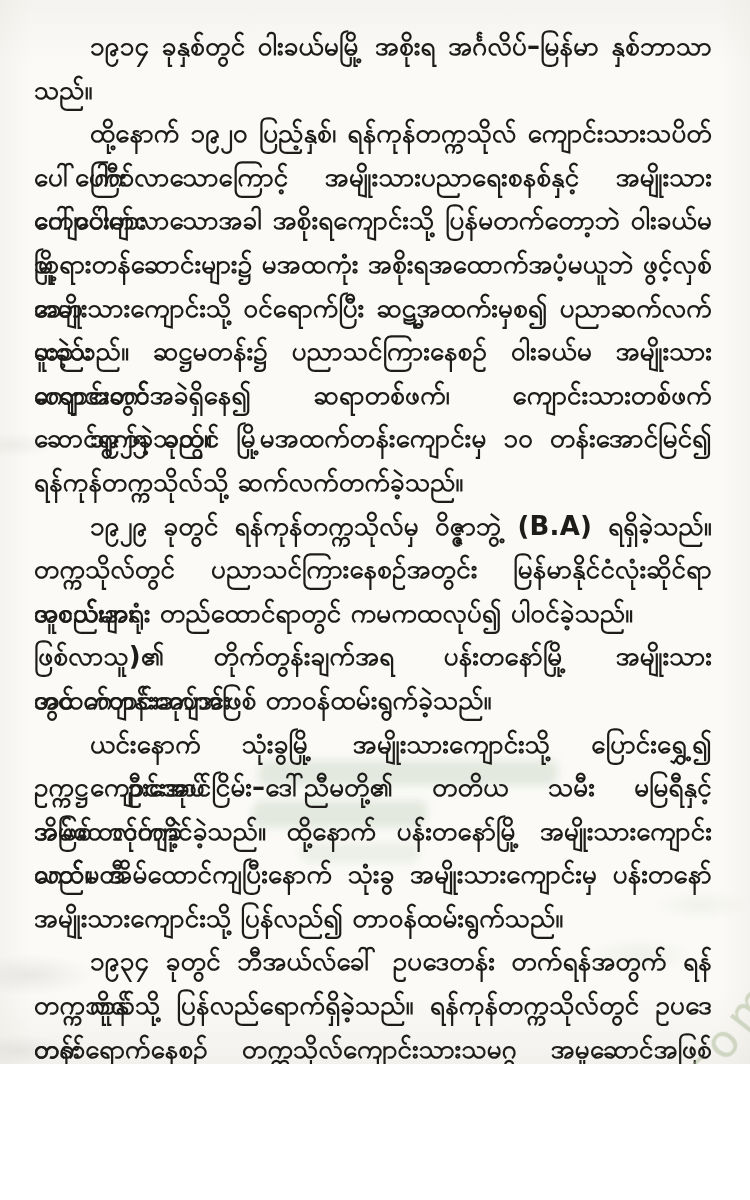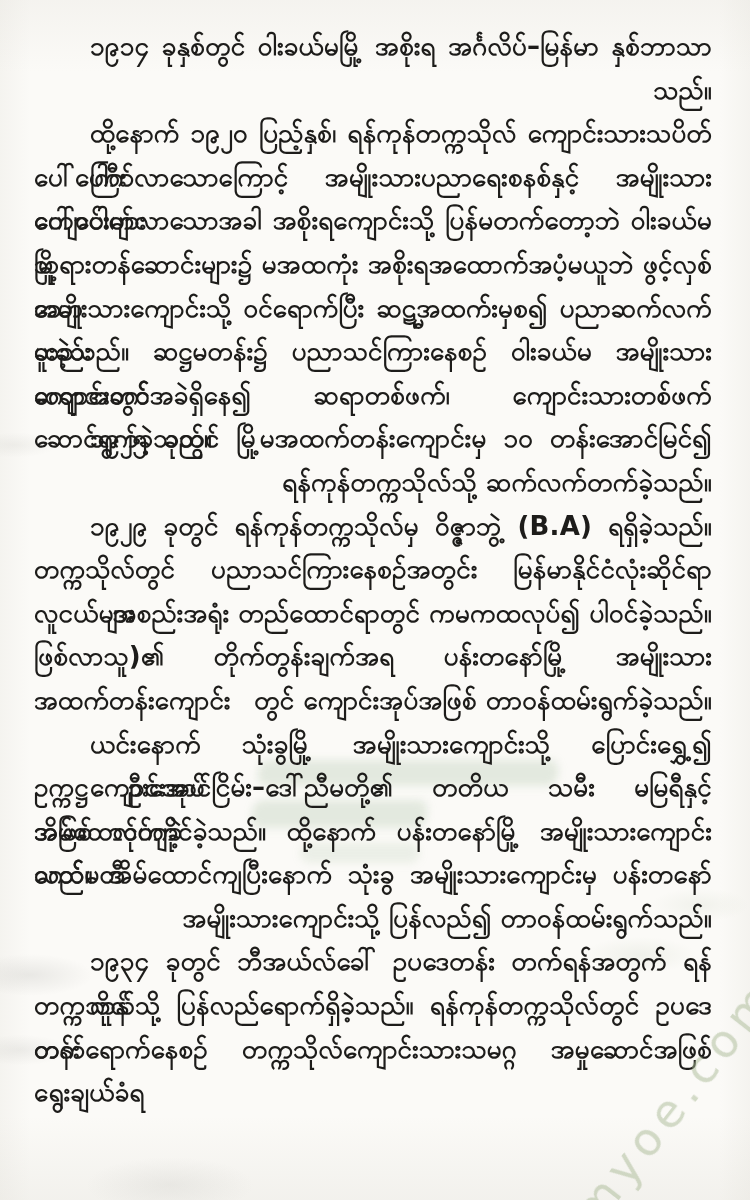--- a/index.html
+++ b/index.html
@@ -1,18 +1,18 @@
 <!DOCTYPE html>
 <html><head>
 <meta charset="utf-8">
 <style>
   html,body{margin:0;padding:0;}
   .page{
     position:relative;
-    width:750px;height:1200px;
+    width:750px;height:1064px;
     background:#fbfaf7;
     overflow:hidden;
     font-family:"DejaVu Sans", sans-serif;
   }
   
   .page::before{
     content:"";position:absolute;inset:0;pointer-events:none;
     background:
       linear-gradient(180deg, rgba(225,222,215,.25) 0%, rgba(255,255,255,0) 6%),
       linear-gradient(0deg, rgba(220,218,210,.28) 0%, rgba(255,255,255,0) 7%),
@@ -35,21 +35,21 @@
     color:#1d1c1a;
     font-size:26px;
     font-weight:600;
     letter-spacing:.2px;
   }
   .line{
     height:43.6px;
     line-height:43.6px;
     white-space:nowrap;
     overflow:visible;
-    text-align:right;
+    text-align:left;
   }
   .line.jl{
     white-space:normal;
     text-align:justify;
     text-align-last:justify;
   }
   .line.indent{ padding-left:56px; }
   .line.jl.indent{ text-indent:0; }
   
   .stamp{

